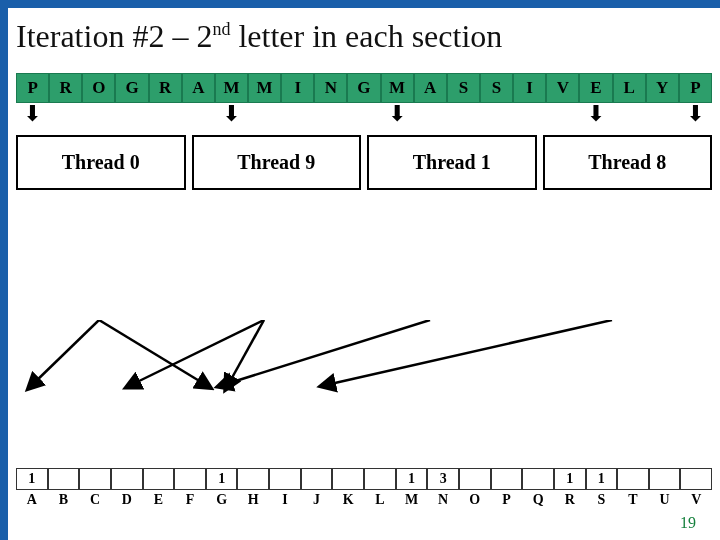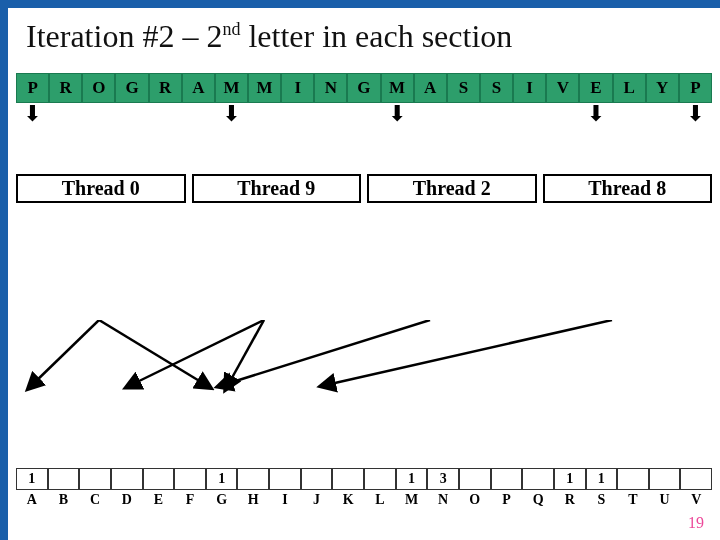--- a/index.html
+++ b/index.html
@@ -39,21 +39,20 @@
       width: 696px;
     }
 
     
     .title {
       font-size: 32px;
       font-weight: normal;
       color: #111;
       margin-top: 8px;
       margin-bottom: 18px;
-      margin-left: 10px;
     }
 
     .title sup {
       font-size: 18px;
       vertical-align: super;
     }
 
     
     .letters-row {
       display: flex;
@@ -100,23 +99,22 @@
       margin-bottom: 0;
       position: relative;
     }
 
     .thread-box {
       flex: 1;
       border: 2px solid #000;
       text-align: center;
       font-size: 20px;
       font-weight: bold;
-      padding: 1px 4px;
+      padding: 14px 4px;
       background: #fff;
-      margin-top: 39px;
     }
 
     
     .bottom-section {
       position: absolute;
       bottom: 30px;
       left: 16px;
       width: 696px;
     }
 
@@ -151,23 +149,23 @@
       font-size: 14px;
       font-weight: bold;
       color: #000;
       padding: 2px 0;
     }
 
     
     .page-num {
       position: absolute;
       bottom: 8px;
-      right: 16px;
+      right: 24px;
       font-size: 16px;
-      color: #ec4899;
+      color: #15803d;
     }
   </style>
 </head>
 <body>
 
 <div class="left-bar"></div>
 <div class="top-bar"></div>
 
 <div class="content">
 
@@ -219,21 +217,21 @@
       <div class="arrow-cell"></div>
       <div class="arrow-cell has-arrow">⬇</div>
       <div class="arrow-cell"></div>
       <div class="arrow-cell"></div>
       <div class="arrow-cell has-arrow">⬇</div>
     </div>
 
   <div class="threads-row" id="threads-row">
       <div class="thread-box">Thread 0</div>
       <div class="thread-box">Thread 9</div>
-      <div class="thread-box">Thread 2</div>
+      <div class="thread-box">Thread 1</div>
       <div class="thread-box">Thread 8</div>
     </div>
 </div>
 
 <div style="position:absolute; left:16px; top:320px; width:696px; height:80px;">
   <svg width="696" height="80">
 
     <path d="M 83,0 L 16,65" stroke="#000" stroke-width="2.5" fill="none" marker-end="url(#arr)"></path>
 
     <path d="M 248,0 L 115,65" stroke="#000" stroke-width="2.5" fill="none" marker-end="url(#arr)"></path>

